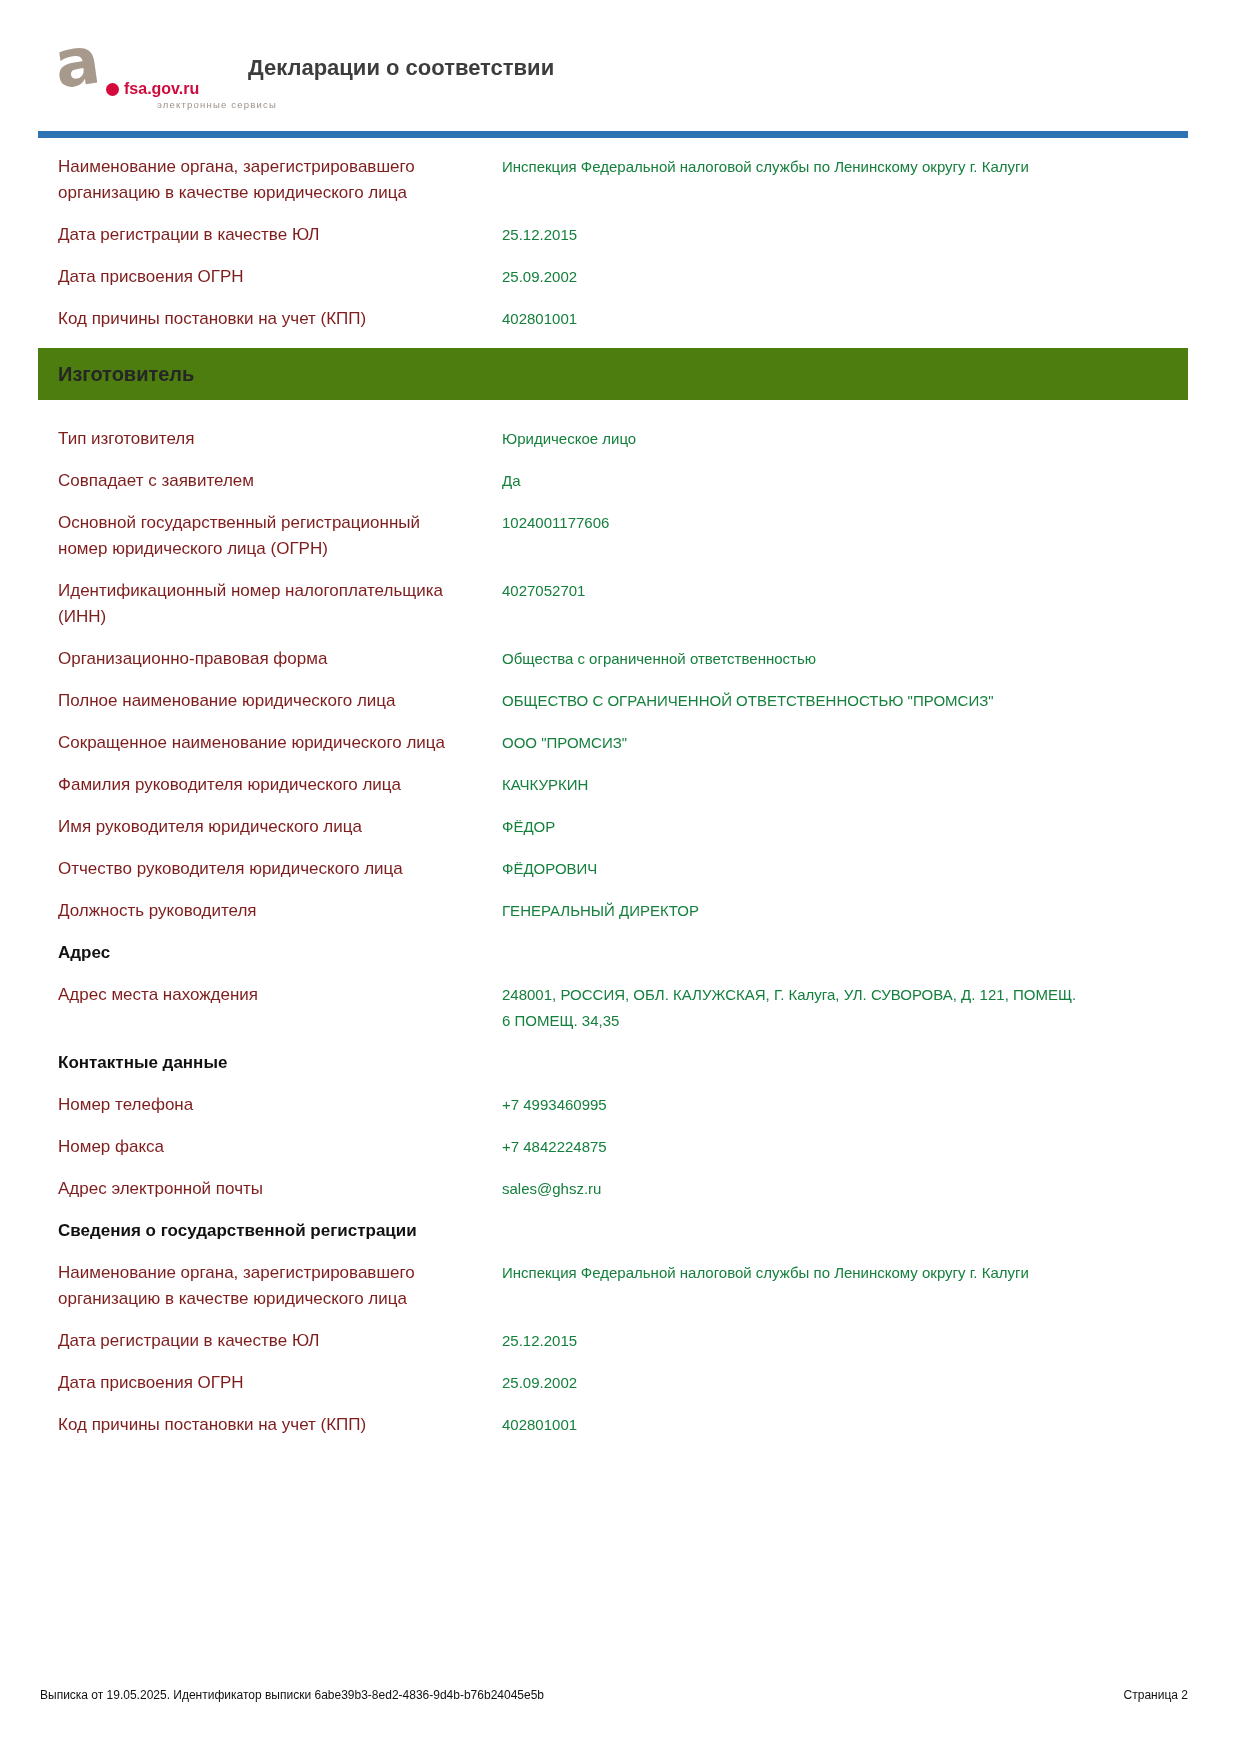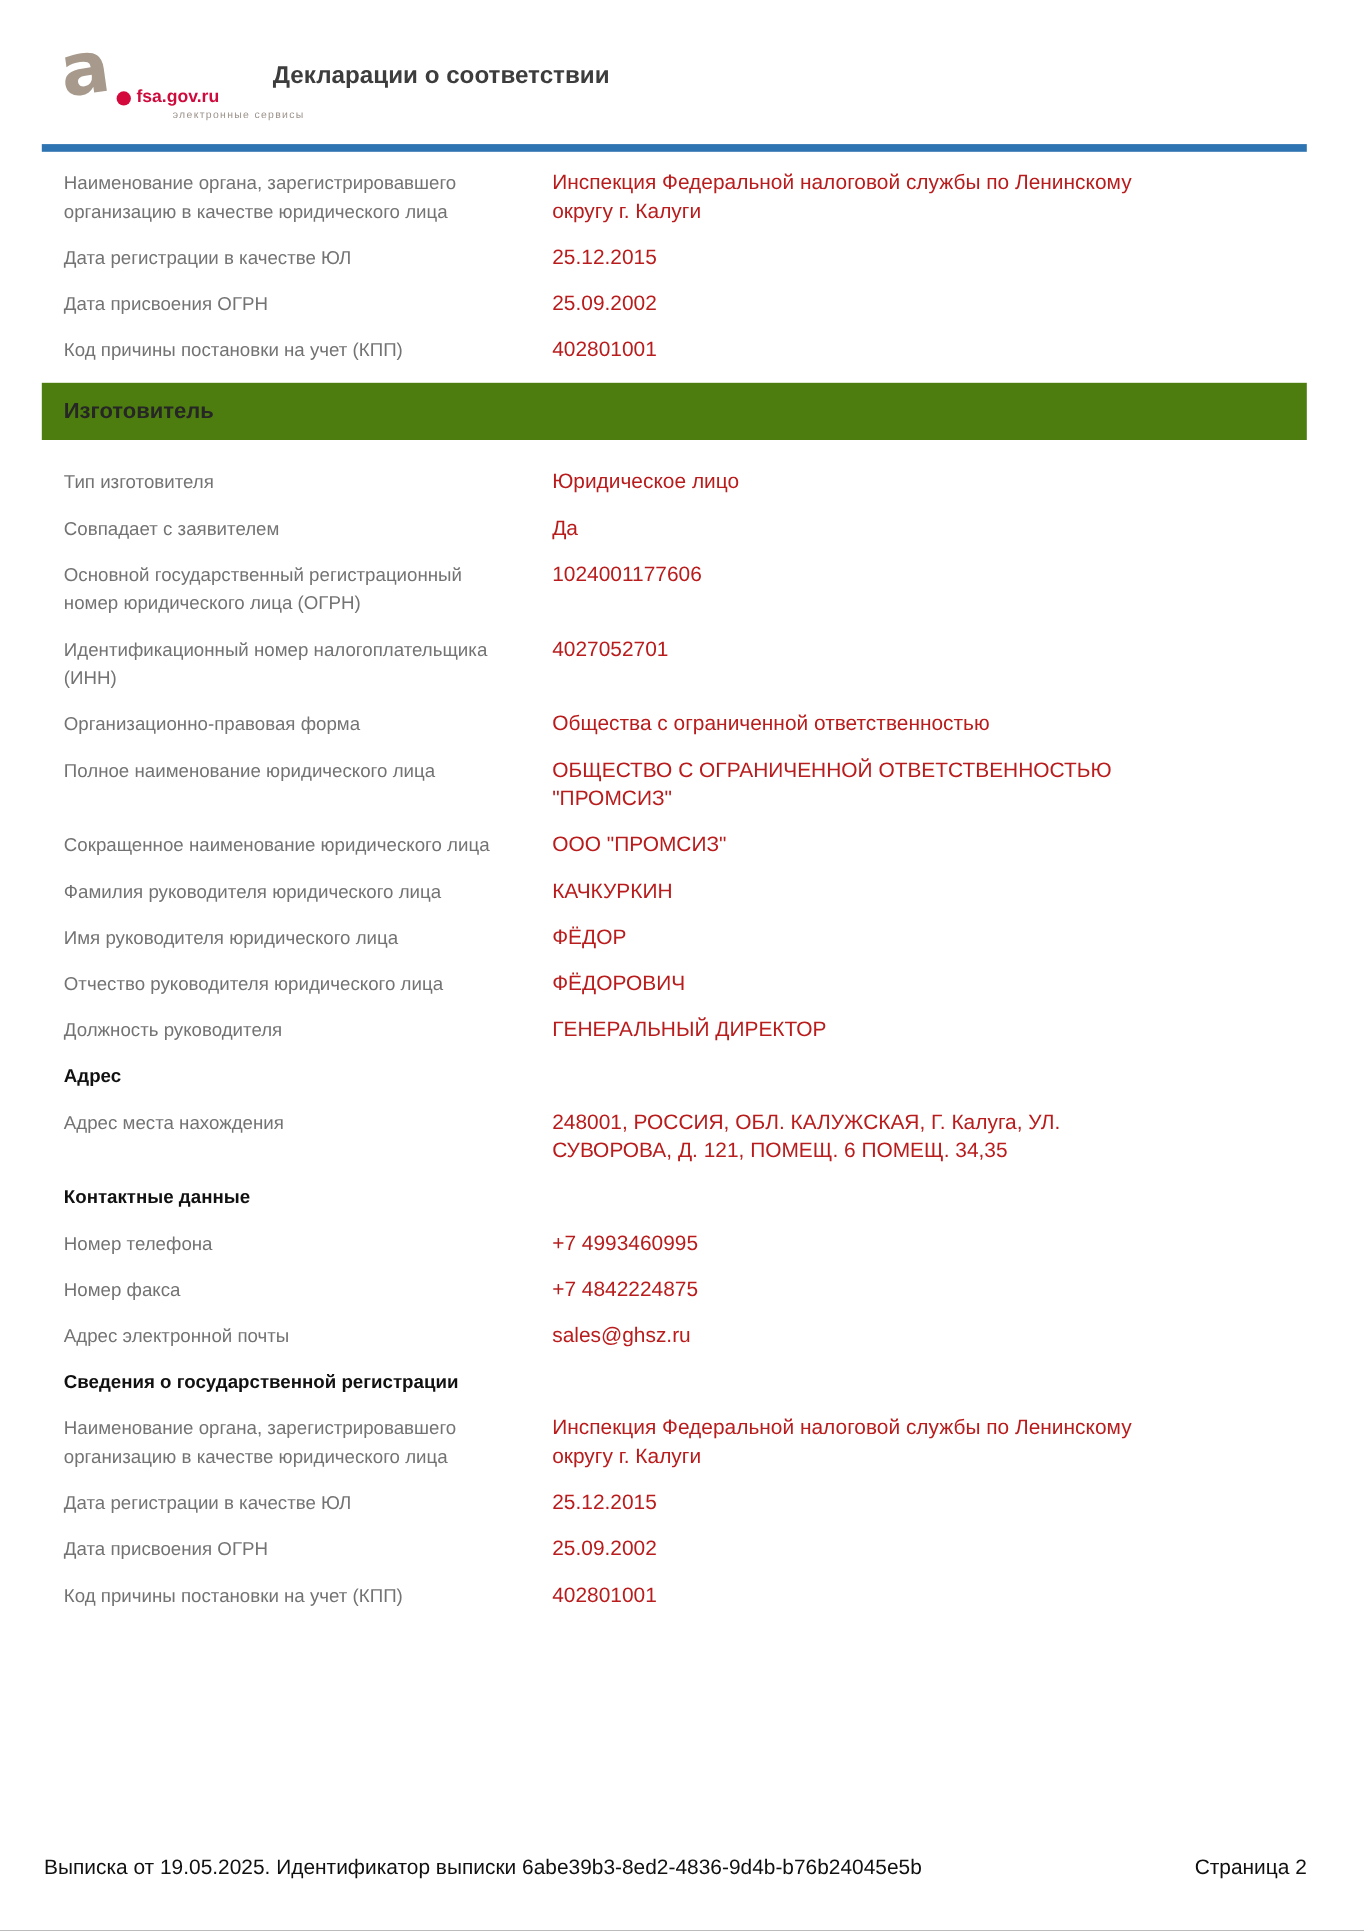--- a/index.html
+++ b/index.html
@@ -43,43 +43,43 @@
     position:absolute; left:38px; top:131px;
     width:1150px; height:7px;
     background:#2f74b2;
   }
 
   
   .content { position:absolute; left:38px; top:154px; width:1150px; }
   .row { display:grid; grid-template-columns:464px 1fr; margin-bottom:16px; }
   .row .label {
     padding-left:20px; padding-right:30px;
-    font-size:17px; line-height:26px; color:#737373;
+    font-size:17px; line-height:26px; color:#7f1d1d;
   }
   .row .value {
-    font-size:19px; line-height:26px; color:#b91c1c;
+    font-size:15px; line-height:26px; color:#15803d;
     max-width:575px;
   }
   .band {
     height:52px; margin:12px 0 26px 0;
     background:#4d7c0f;
     display:flex; align-items:center;
     padding-left:20px; box-sizing:border-box;
     font-size:20px; font-weight:bold; color:#262626;
   }
   .subheading {
     padding-left:20px; margin-bottom:16px;
     font-size:17px; line-height:26px; font-weight:bold; color:#111;
   }
 
   
   .footer {
     position:absolute; left:40px; right:52px; top:1688px;
     display:flex; justify-content:space-between;
-    font-size:19px; color:#101010;
+    font-size:12px; color:#101010;
   }
 </style>
 </head>
 <body>
 
 <div class="page">
 
   <div class="logo">
     <div class="logo-mark">а</div>
     <div class="logo-dot"></div>

